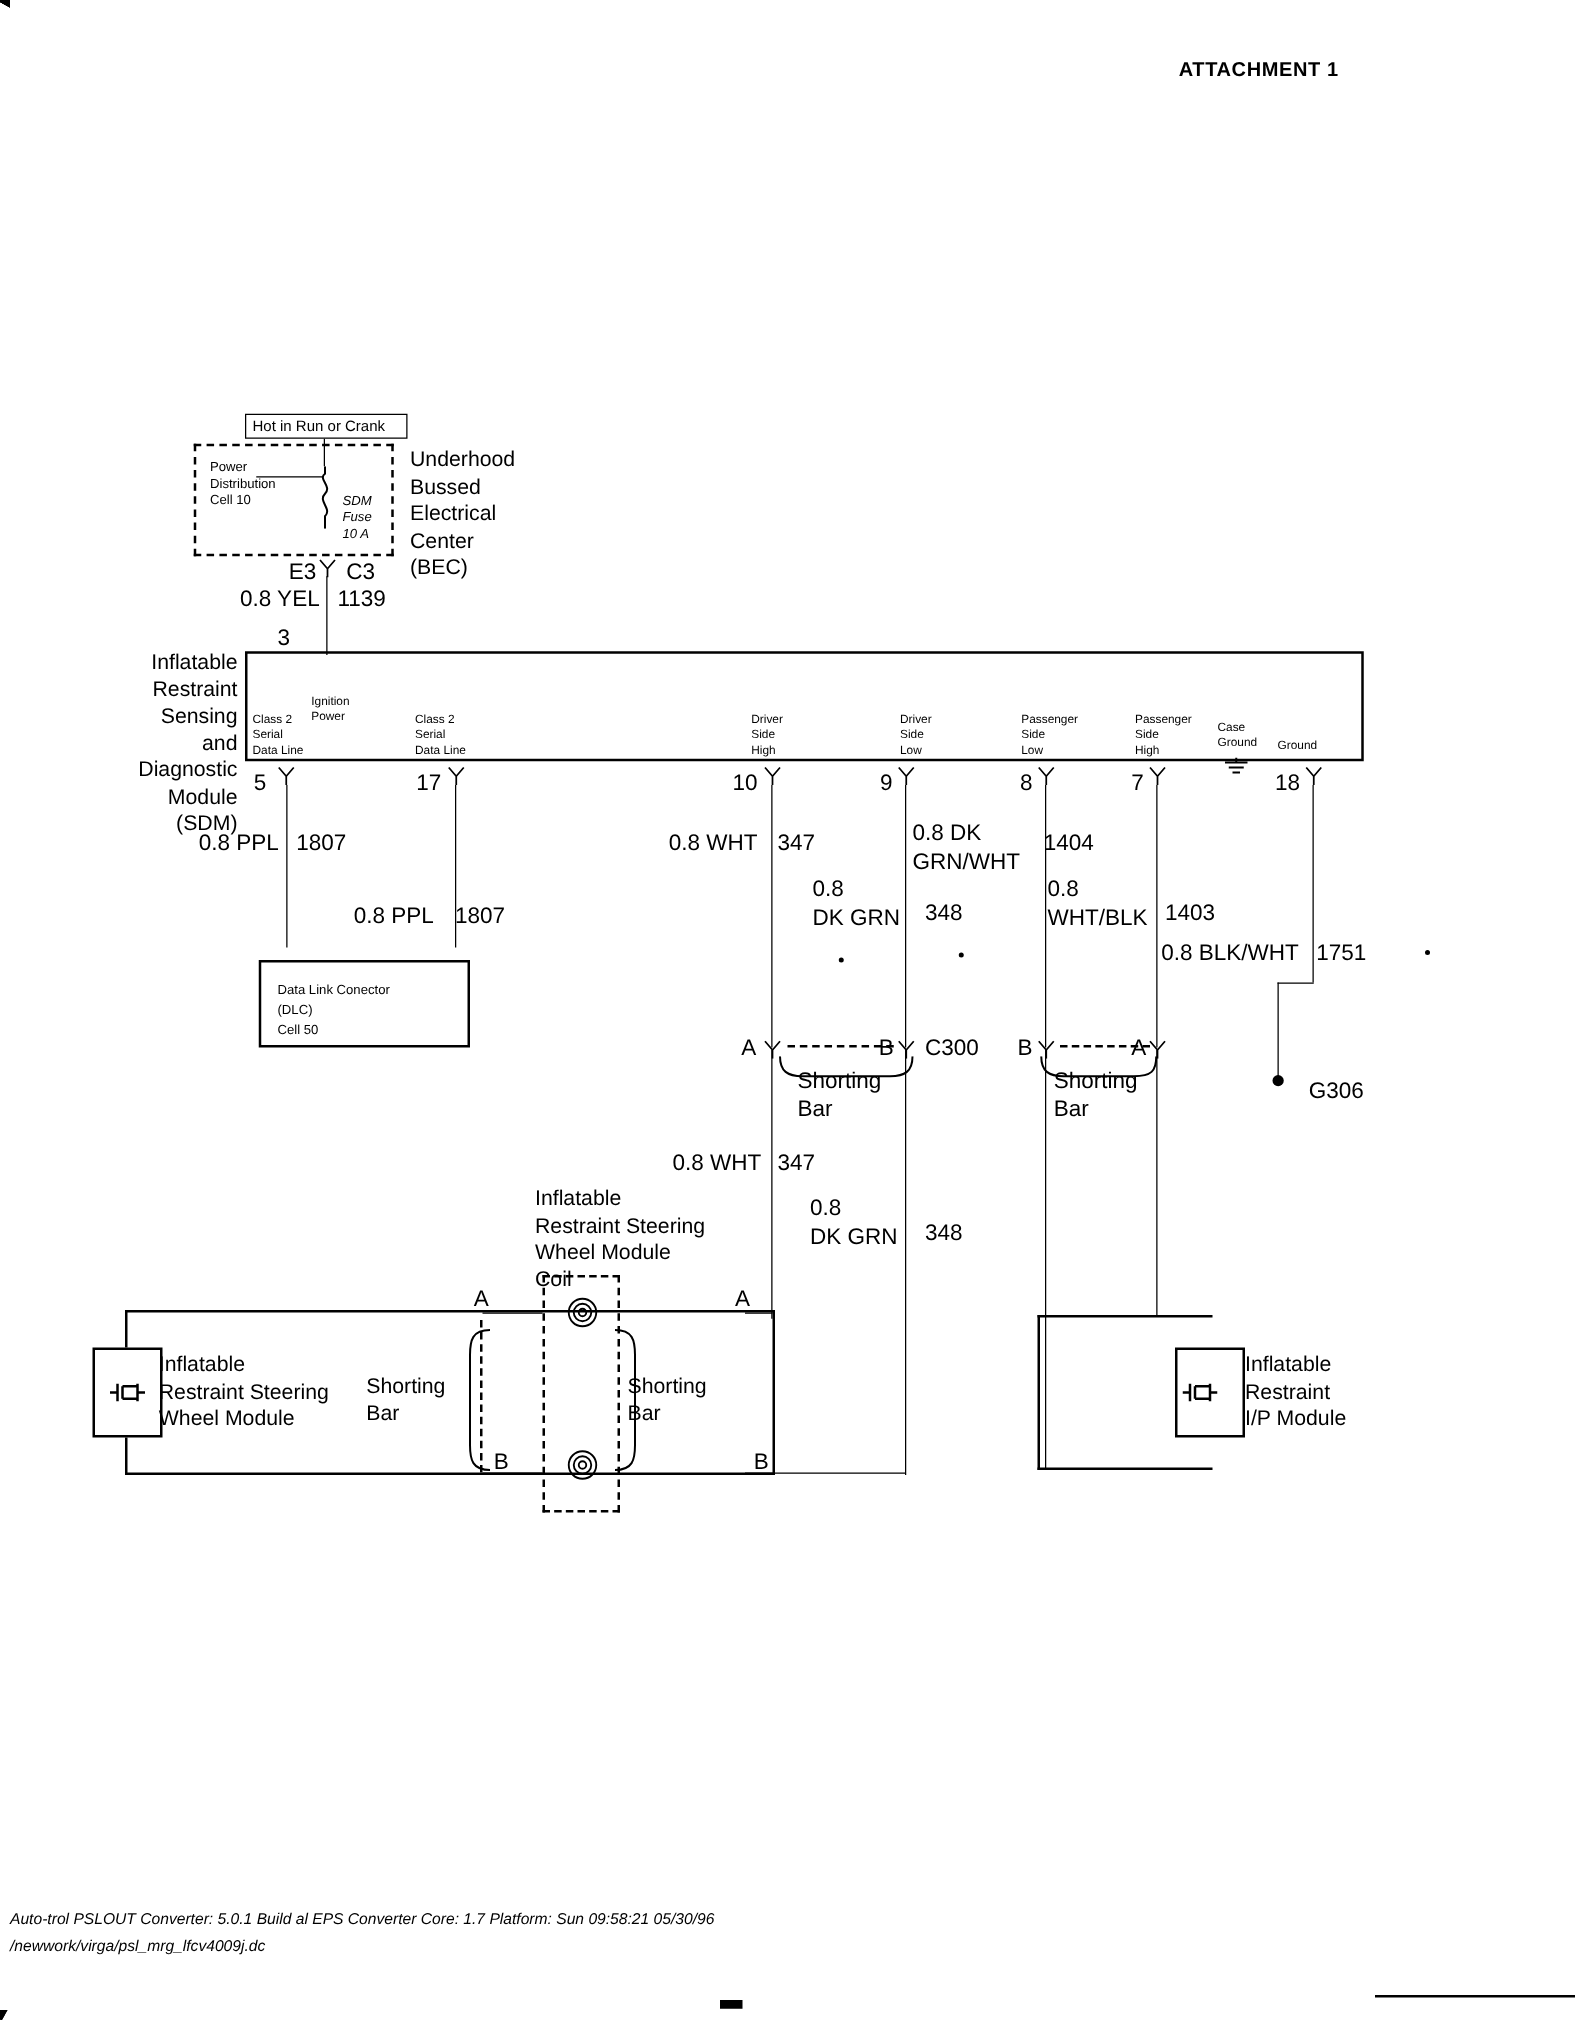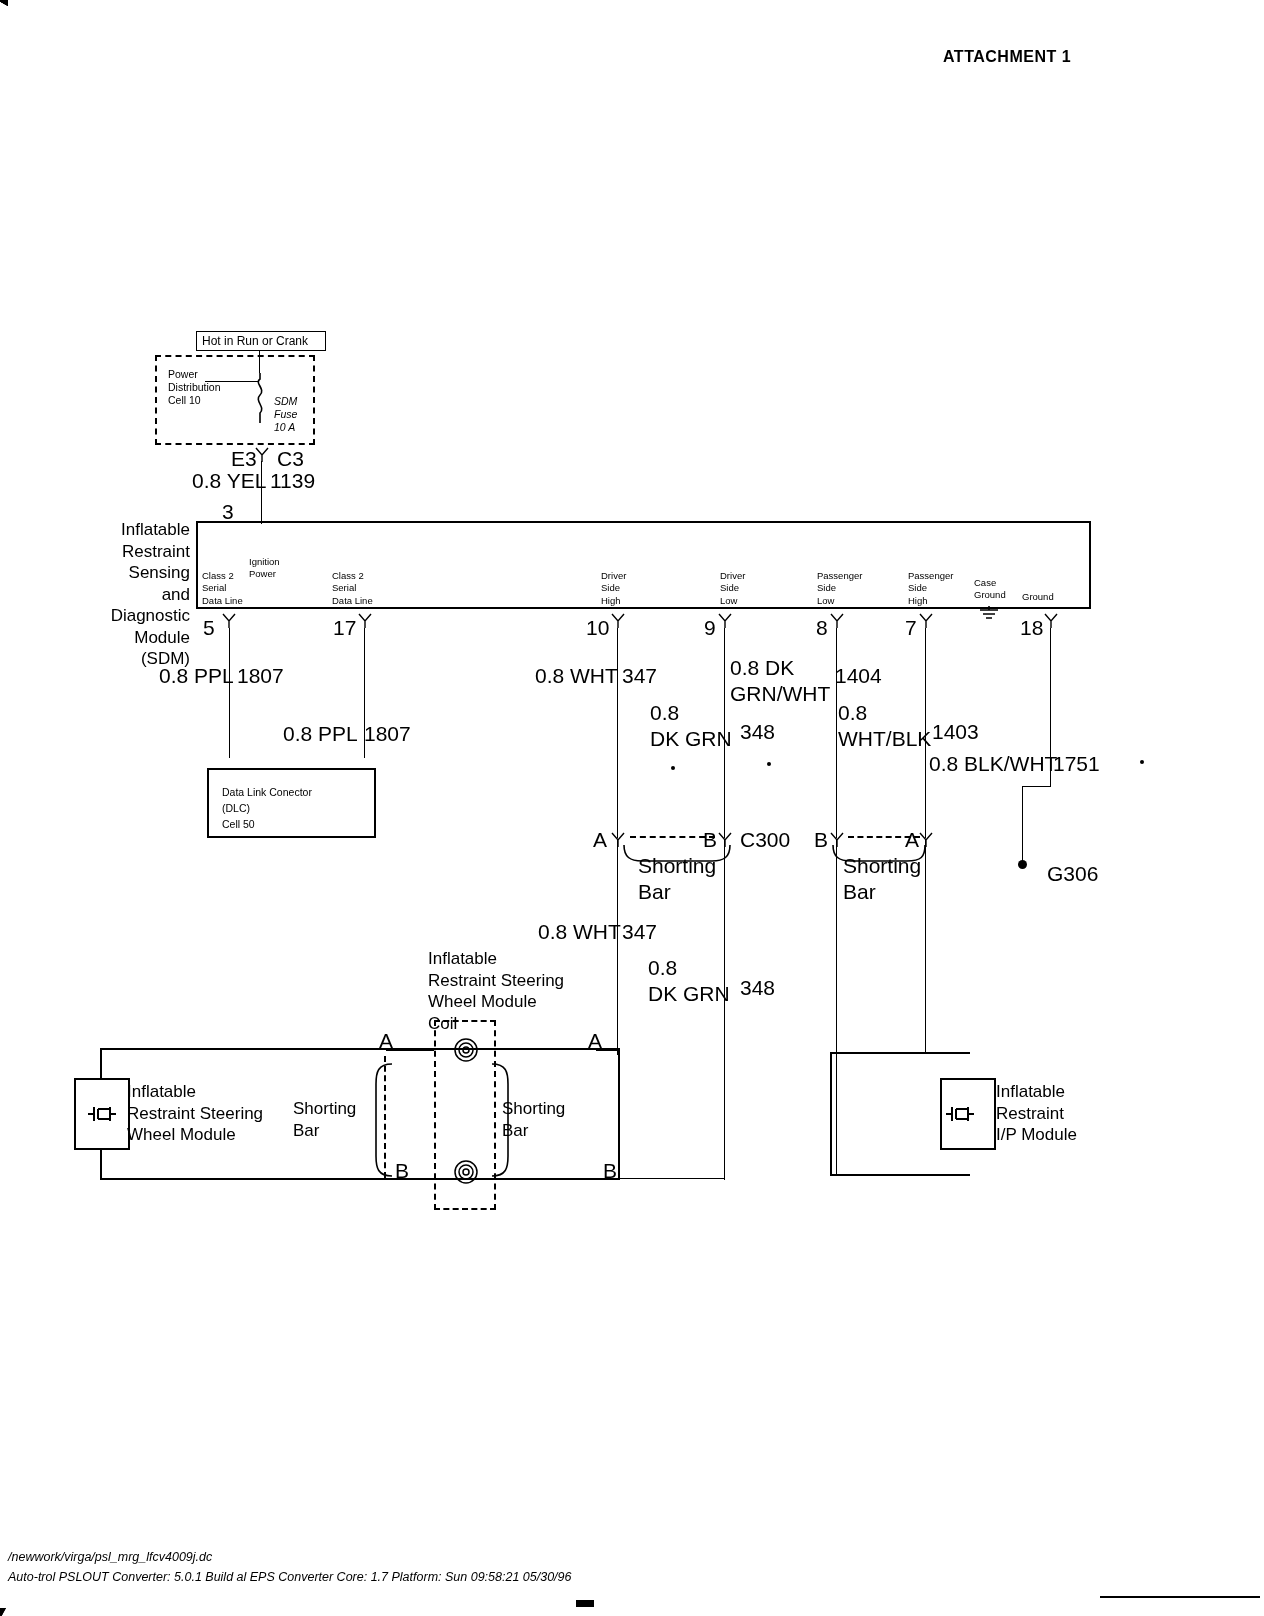--- a/index.html
+++ b/index.html
@@ -30,21 +30,21 @@
   }
   .hline { height: 1px; }
   .vline { width: 1px; }
 
   .attach {
     font-weight: bold;
     font-size: 16px;
     letter-spacing: 0.5px;
   }
   .lbl-lg { font-size: 17px; }
-  .lbl-md { font-size: 21px; }
+  .lbl-md { font-size: 18px; }
   .lbl-sm { font-size: 12px; }
   .lbl-xs { font-size: 10.5px; }
   .lbl-tiny { font-size: 9.5px; }
 
   .box {
     position: absolute;
     border: 2px solid #000;
     box-sizing: border-box;
   }
   .dashbox {
@@ -135,20 +135,25 @@
   <div class="coil" style="left:252px; top:373px;">
     <svg width="16" height="50" viewBox="0 0 16 50">
       <path d="M8 0 L8 6 C2 10 14 16 8 22 C2 28 14 34 8 40 L8 50" fill="none" stroke="#000" stroke-width="1.6"></path>
     </svg>
   </div>
 
   <div class="t lbl-xs" style="left:274px; top:395px; white-space:pre-line; line-height:1.25;font-style:italic;">SDM
 Fuse
 10 A</div>
 
+  <div class="t lbl-lg" style="left:328px; top:357px; white-space:pre-line; line-height:1.27;">Underhood
+Bussed
+Electrical
+Center
+(BEC)</div>
 
   <div class="t lbl-md" style="left:231px; top:447px;">E3</div>
   <div class="t lbl-md" style="left:277px; top:447px;">C3</div>
 
   <div class="pin-y" style="left:255px; top:447px;">
     <svg width="14" height="15" viewBox="0 0 14 15">
       <path d="M1 1 L7 8 L13 1 M7 8 L7 15" fill="none" stroke="#000" stroke-width="1.4"></path>
     </svg>
   </div>
 
@@ -425,19 +430,19 @@
     </svg>
   </div>
   <div class="t lbl-lg" style="left:996px; top:1081px; white-space:pre-line; line-height:1.27;">Inflatable
 Restraint
 I/P Module</div>
 
   <div class="dot" style="left:1140px; top:760px; width:4px; height:4px;"></div>
   <div class="dot" style="left:671px; top:766px; width:4px; height:4px;"></div>
   <div class="dot" style="left:767px; top:762px; width:4px; height:4px;"></div>
 
-  <div class="footer" style="left:8px; top:1528px;margin-top:42px;">Auto-trol PSLOUT Converter: 5.0.1 Build al EPS Converter Core: 1.7 Platform: Sun 09:58:21 05/30/96</div>
+  <div class="footer" style="left:8px; top:1528px;">Auto-trol PSLOUT Converter: 5.0.1 Build al EPS Converter Core: 1.7 Platform: Sun 09:58:21 05/30/96</div>
   <div class="footer" style="left:8px; top:1550px;">/newwork/virga/psl_mrg_lfcv4009j.dc</div>
 
   <div class="bottom-mark" style="left:576px; top:1600px; width:18px; height:7px;"></div>
   <div class="bottom-mark" style="left:1100px; top:1596px; width:160px; height:2px;"></div>
 
 </div>
 
 </body></html>

